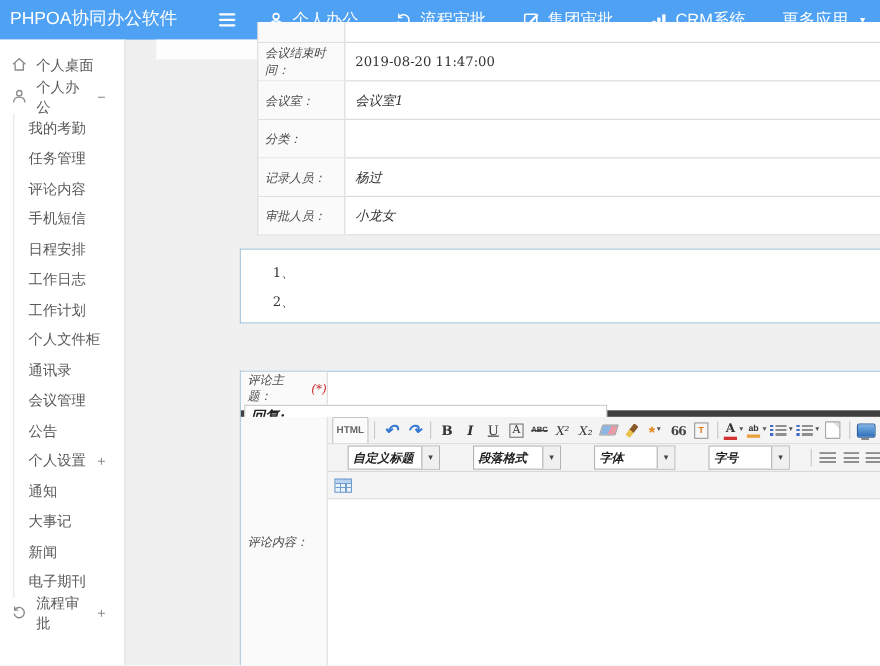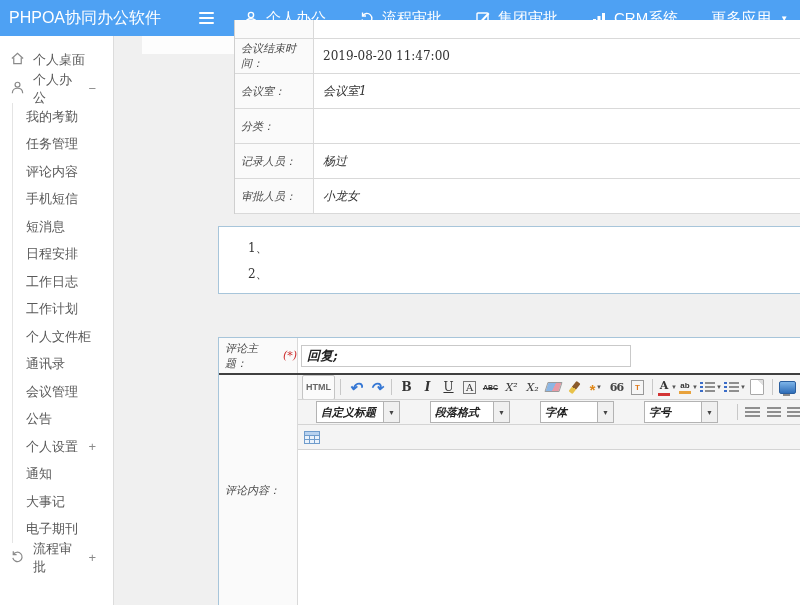--- a/index.html
+++ b/index.html
@@ -43,21 +43,21 @@
   
   .mbox{position:absolute;left:218px;top:226px;right:0;height:68px;box-sizing:border-box;
         background:#fff;border:1px solid #a7c5da;border-right:none;
         padding:13px 0 0 29px;font:12px "DejaVu Serif",serif;color:#333;}
   .mbox p{margin:0 0 9px 0;}
 
   
   .ctable{position:absolute;left:218px;top:337px;right:0;bottom:0;background:#fff;
           border:1px solid #a7c5da;border-right:none;border-bottom:none;box-sizing:border-box;
           display:flex;flex-direction:column;}
-  .crow-sub{height:35px;display:flex;border-bottom:2px solid #404040;}
+  .crow-sub{height:35px;display:flex;border-bottom:6px solid #404040;flex-direction:column;}
   .crow-body{flex:1;display:flex;min-height:0;}
   .ccell-l{width:79px;box-sizing:border-box;border-right:1px solid #d9d9d9;background:#fafafa;
            display:flex;align-items:center;padding-left:6px;
            font:italic 11px "DejaVu Serif",serif;color:#4a4a4a;}
   .req{color:#cc2a2a;margin-left:3px;font-style:italic;}
   .ccell-v{flex:1;display:flex;align-items:center;min-width:0;}
   .subj-input{width:318px;height:20px;margin-left:3px;border:1px solid #c9c9c9;
               font:italic bold 13px "DejaVu Serif",serif;color:#222;padding:0 5px;outline:none;}
 
   
@@ -208,23 +208,20 @@
       <div class="s-sub">
           <span>任务管理</span>
         </div>
       <div class="s-sub">
           <span>评论内容</span>
         </div>
       <div class="s-sub">
           <span>手机短信</span>
         </div>
       <div class="s-sub">
-          <span>短消息</span>
-        </div>
-      <div class="s-sub">
           <span>日程安排</span>
         </div>
       <div class="s-sub">
           <span>工作日志</span>
         </div>
       <div class="s-sub">
           <span>工作计划</span>
         </div>
       <div class="s-sub">
           <span>个人文件柜</span>
@@ -240,20 +237,23 @@
         </div>
       <div class="s-sub">
         <span>个人设置</span>
         <span class="tg">+</span>
       </div>
       <div class="s-sub">
           <span>通知</span>
         </div>
       <div class="s-sub">
           <span>大事记</span>
+        </div>
+      <div class="s-sub">
+          <span>新闻</span>
         </div>
       <div class="s-sub">
           <span>电子期刊</span>
         </div>
     </div>
     <div class="s-top">
       <span>
         <svg width="15" height="15" viewBox="0 0 16 16" fill="none" stroke="#8a8a8a" stroke-width="1.3">
           <path d="M3.5 6 A5 5 0 1 1 3 9.5"></path>
             <path d="M3.5 2.5 L3.5 6 L7 6"></path>

